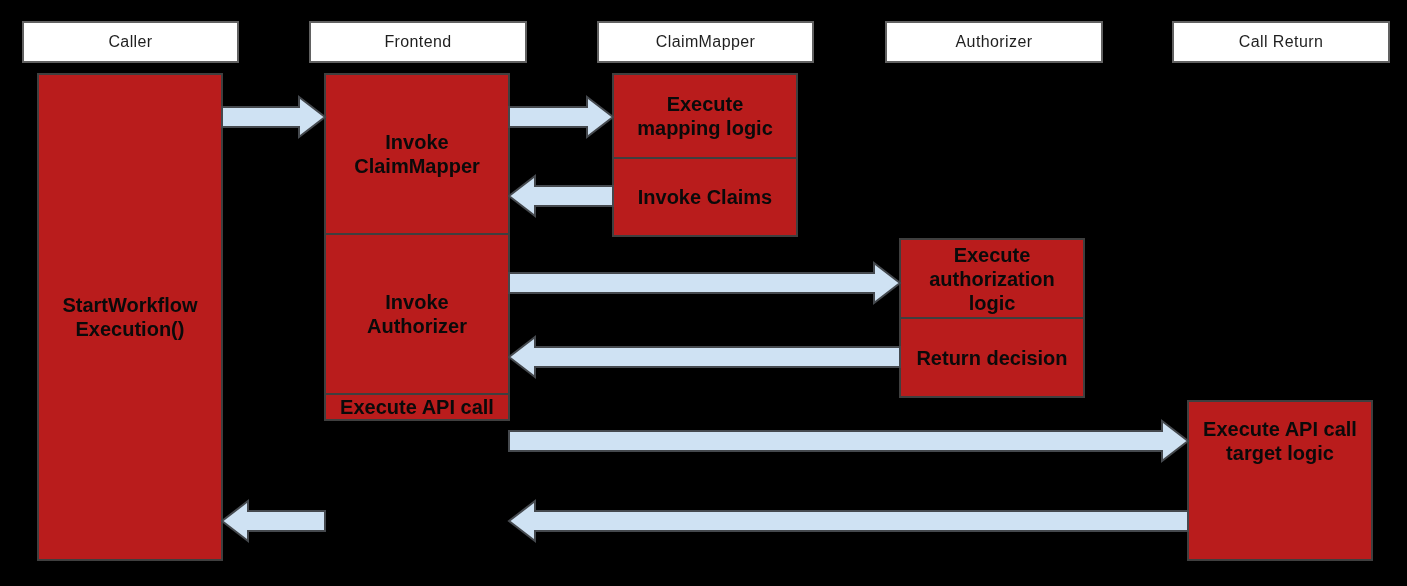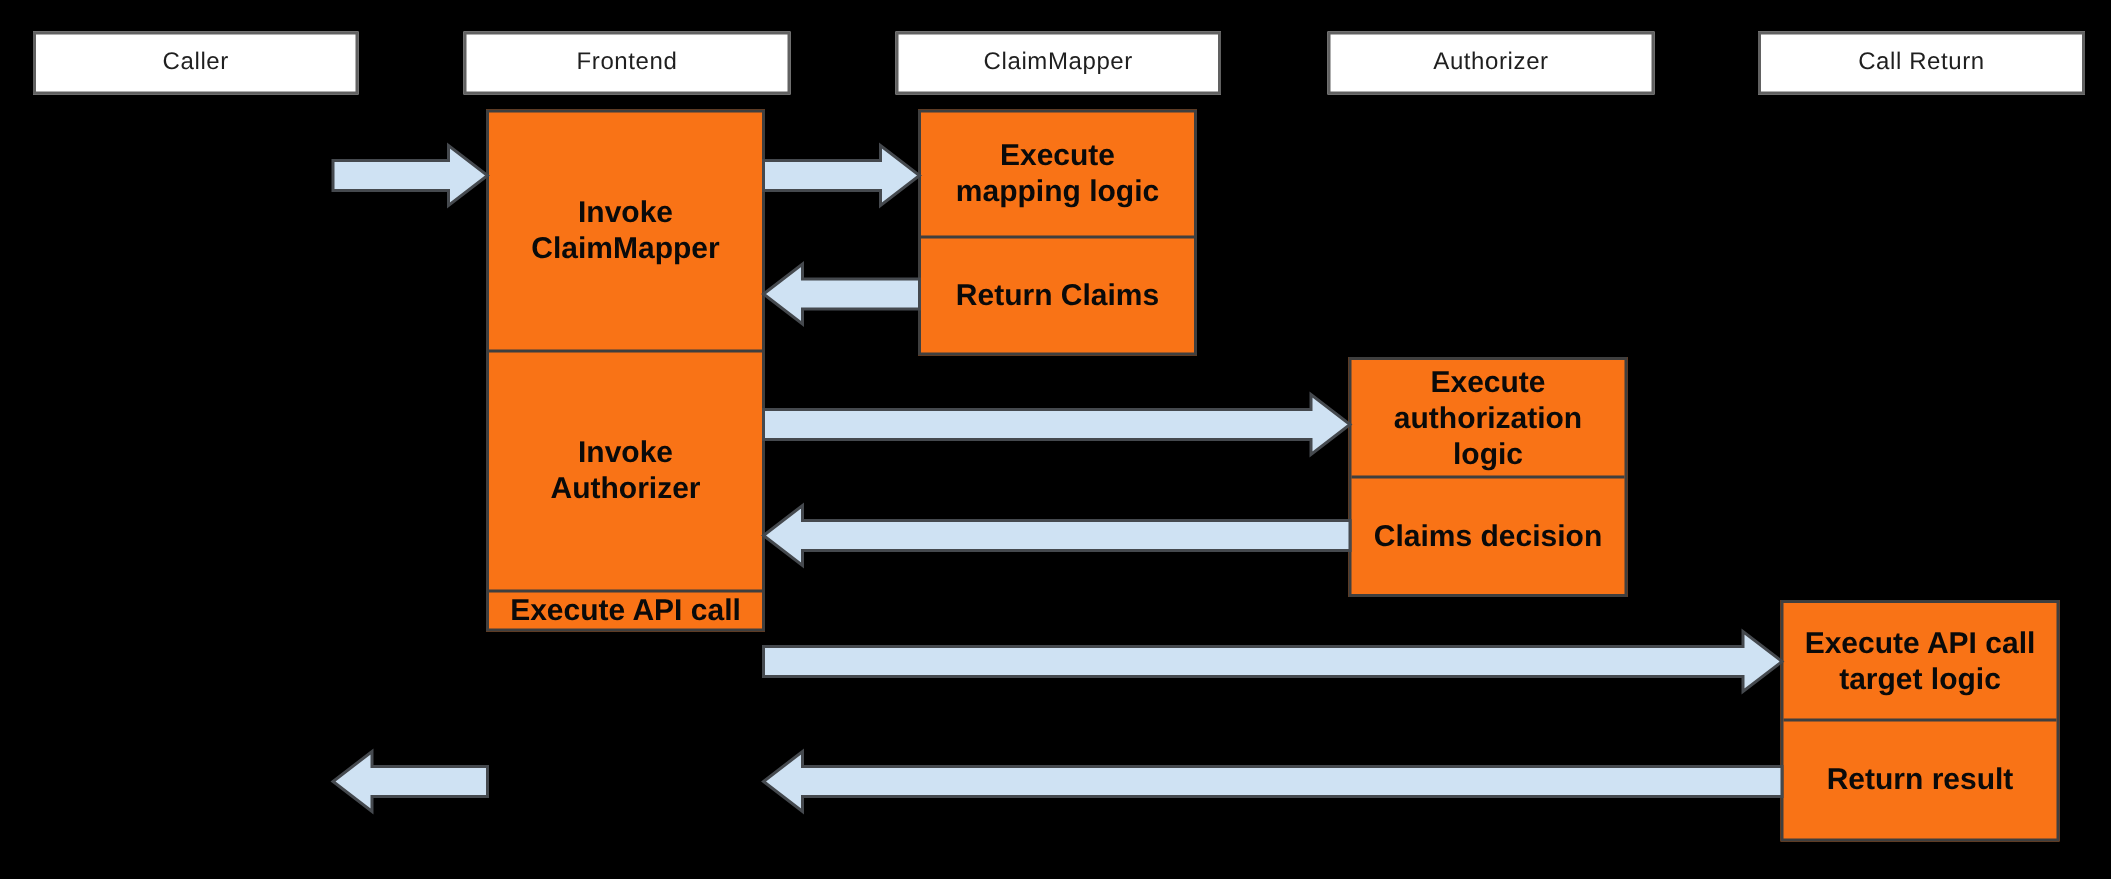--- a/index.html
+++ b/index.html
@@ -27,21 +27,21 @@
     justify-content: center;
     font-size: 16px;
     font-weight: 400;
     letter-spacing: 0.4px;
     color: #1f1f1f;
     white-space: nowrap;
   }
   .node {
     position: absolute;
     box-sizing: border-box;
-    background: #f97316;
+    background: #b91c1c;
     border: 2px solid #3f3f3f;
     display: flex;
     flex-direction: column;
   }
   .sec {
     box-sizing: border-box;
     display: flex;
     align-items: center;
     justify-content: center;
     text-align: center;
@@ -65,46 +65,49 @@
 <body>
 
 <div class="stage">
 
   <div class="hdr" style="left:22px;  width:217px">Caller</div>
   <div class="hdr" style="left:309px; width:218px">Frontend</div>
   <div class="hdr" style="left:597px; width:217px">ClaimMapper</div>
   <div class="hdr" style="left:885px; width:218px">Authorizer</div>
   <div class="hdr" style="left:1172px;width:218px">Call Return</div>
 
+  <div class="node" style="left:37px;top:73px;width:186px;height:488px">
+    <div class="sec" style="flex:1">StartWorkflow
+Execution()</div>
+  </div>
 
   <div class="node" style="left:324px;top:73px;width:186px;height:348px">
     <div class="sec" style="height:162px">Invoke
 ClaimMapper</div>
     <div class="sec" style="height:163px">Invoke
 Authorizer</div>
     <div class="sec" style="flex:1">Execute API call</div>
   </div>
 
   <div class="node" style="left:612px;top:73px;width:186px;height:164px">
     <div class="sec" style="height:82px">Execute
 mapping logic</div>
-    <div class="sec" style="flex:1">Return Claims</div>
+    <div class="sec" style="flex:1">Invoke Claims</div>
   </div>
 
   <div class="node" style="left:899px;top:238px;width:186px;height:160px">
     <div class="sec" style="height:77px">Execute
 authorization
 logic</div>
-    <div class="sec" style="flex:1">Claims decision</div>
+    <div class="sec" style="flex:1">Return decision</div>
   </div>
 
   <div class="node" style="left:1187px;top:400px;width:186px;height:161px">
     <div class="sec" style="height:77px">Execute API call
 target logic</div>
-    <div class="sec" style="flex:1">Return result</div>
   </div>
 
   <div id="arrows">
       <svg class="arrow-svg" width="105" height="44" style="left: 221px; top: 95px;">
         <polygon points="1,12 78,12 78,2 104,22 78,42 78,32 1,32" fill="#cfe2f3" stroke="#45494e" stroke-width="2" stroke-linejoin="miter"></polygon>
       </svg>
       <svg class="arrow-svg" width="106" height="44" style="left: 508px; top: 95px;">
         <polygon points="1,12 79,12 79,2 105,22 79,42 79,32 1,32" fill="#cfe2f3" stroke="#45494e" stroke-width="2" stroke-linejoin="miter"></polygon>
       </svg>
       <svg class="arrow-svg" width="106" height="44" style="left: 508px; top: 174px;">

